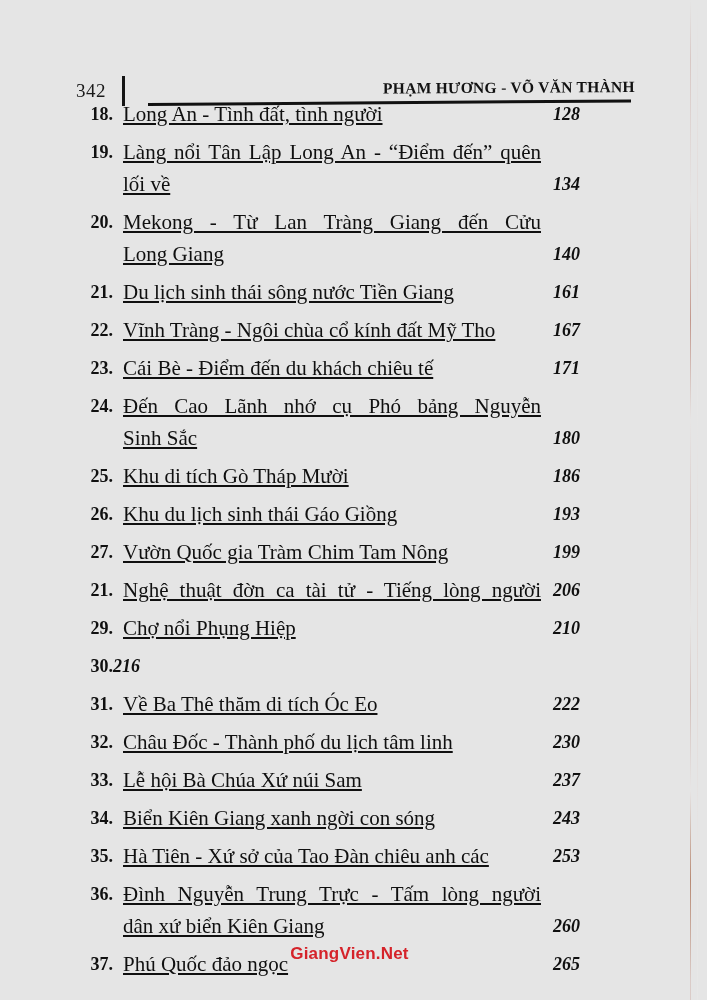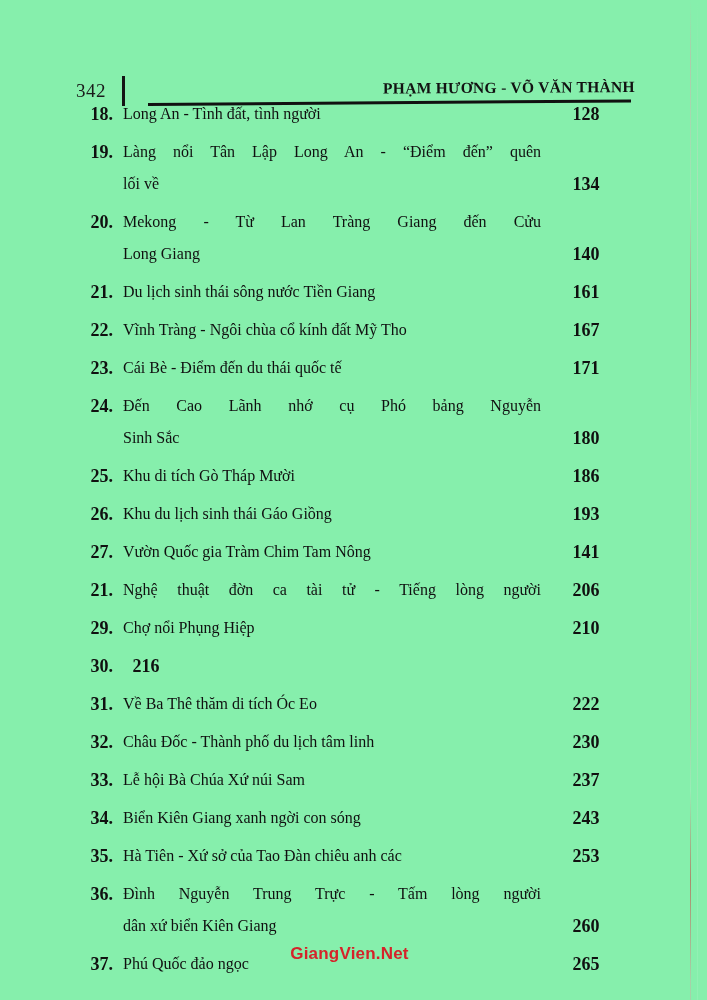--- a/index.html
+++ b/index.html
@@ -10,21 +10,21 @@
   }
   body {
     font-family: "Liberation Serif", "DejaVu Serif", serif;
     color: #0d0d0d;
   }
   .page {
     position: relative;
     width: 707px;
     height: 1000px;
     margin: 0 auto;
-    background: #86efac;
+    background: #e5e5e5;
     overflow: hidden;
   }
 
   
   .scan-line {
     position: absolute;
     top: 0;
     bottom: 0;
     width: 1px;
     pointer-events: none;
@@ -123,36 +123,38 @@
     padding-right: 0px;
     font-size: 18px;
     font-weight: 700;
     color: #101010;
     line-height: 32px;
   }
   .toc-title {
     flex: 1 1 auto;
     padding-left: 10px;
     padding-right: 12px;
-    font-size: 16px;
+    font-size: 21px;
     line-height: 32px;
     color: #101010;
     max-width: 418px;
+    text-decoration: underline;
   }
   .toc-title .l2 {
     display: block;
   }
   .toc-page {
     flex: 0 0 auto;
     width: 66px;
-    text-align: center;
+    text-align: left;
     font-size: 18px;
     font-weight: 700;
     color: #101010;
     line-height: 32px;
+    font-style: italic;
   }
   
   .toc-row.two-line .toc-page {
     align-self: flex-end;
   }
   .toc-row.two-line .toc-num {
     align-self: flex-start;
   }
   
   .toc-title.justify .l1 {
@@ -217,21 +219,21 @@
         <div class="toc-title"><span class="l1">Du lịch sinh thái sông nước Tiền Giang</span></div>
         <div class="toc-page">161</div>
       </div>
       <div class="toc-row">
         <div class="toc-num">22.</div>
         <div class="toc-title"><span class="l1">Vĩnh Tràng - Ngôi chùa cổ kính đất Mỹ Tho</span></div>
         <div class="toc-page">167</div>
       </div>
       <div class="toc-row">
         <div class="toc-num">23.</div>
-        <div class="toc-title"><span class="l1">Cái Bè - Điểm đến du thái quốc tế</span></div>
+        <div class="toc-title"><span class="l1">Cái Bè - Điểm đến du khách chiêu tế</span></div>
         <div class="toc-page">171</div>
       </div>
       <div class="toc-row two-line">
         <div class="toc-num">24.</div>
         <div class="toc-title justify">
           <span class="l1">Đến Cao Lãnh nhớ cụ Phó bảng Nguyễn</span>
           <span class="l2">Sinh Sắc</span>
         </div>
         <div class="toc-page">180</div>
       </div>
@@ -241,21 +243,21 @@
         <div class="toc-page">186</div>
       </div>
       <div class="toc-row">
         <div class="toc-num">26.</div>
         <div class="toc-title"><span class="l1">Khu du lịch sinh thái Gáo Giồng</span></div>
         <div class="toc-page">193</div>
       </div>
       <div class="toc-row">
         <div class="toc-num">27.</div>
         <div class="toc-title"><span class="l1">Vườn Quốc gia Tràm Chim Tam Nông</span></div>
-        <div class="toc-page">141</div>
+        <div class="toc-page">199</div>
       </div>
       <div class="toc-row two-line">
         <div class="toc-num">21.</div>
         <div class="toc-title justify">
           <span class="l1">Nghệ thuật đờn ca tài tử - Tiếng lòng người</span>
         </div>
         <div class="toc-page">206</div>
       </div>
       <div class="toc-row">
         <div class="toc-num">29.</div>

